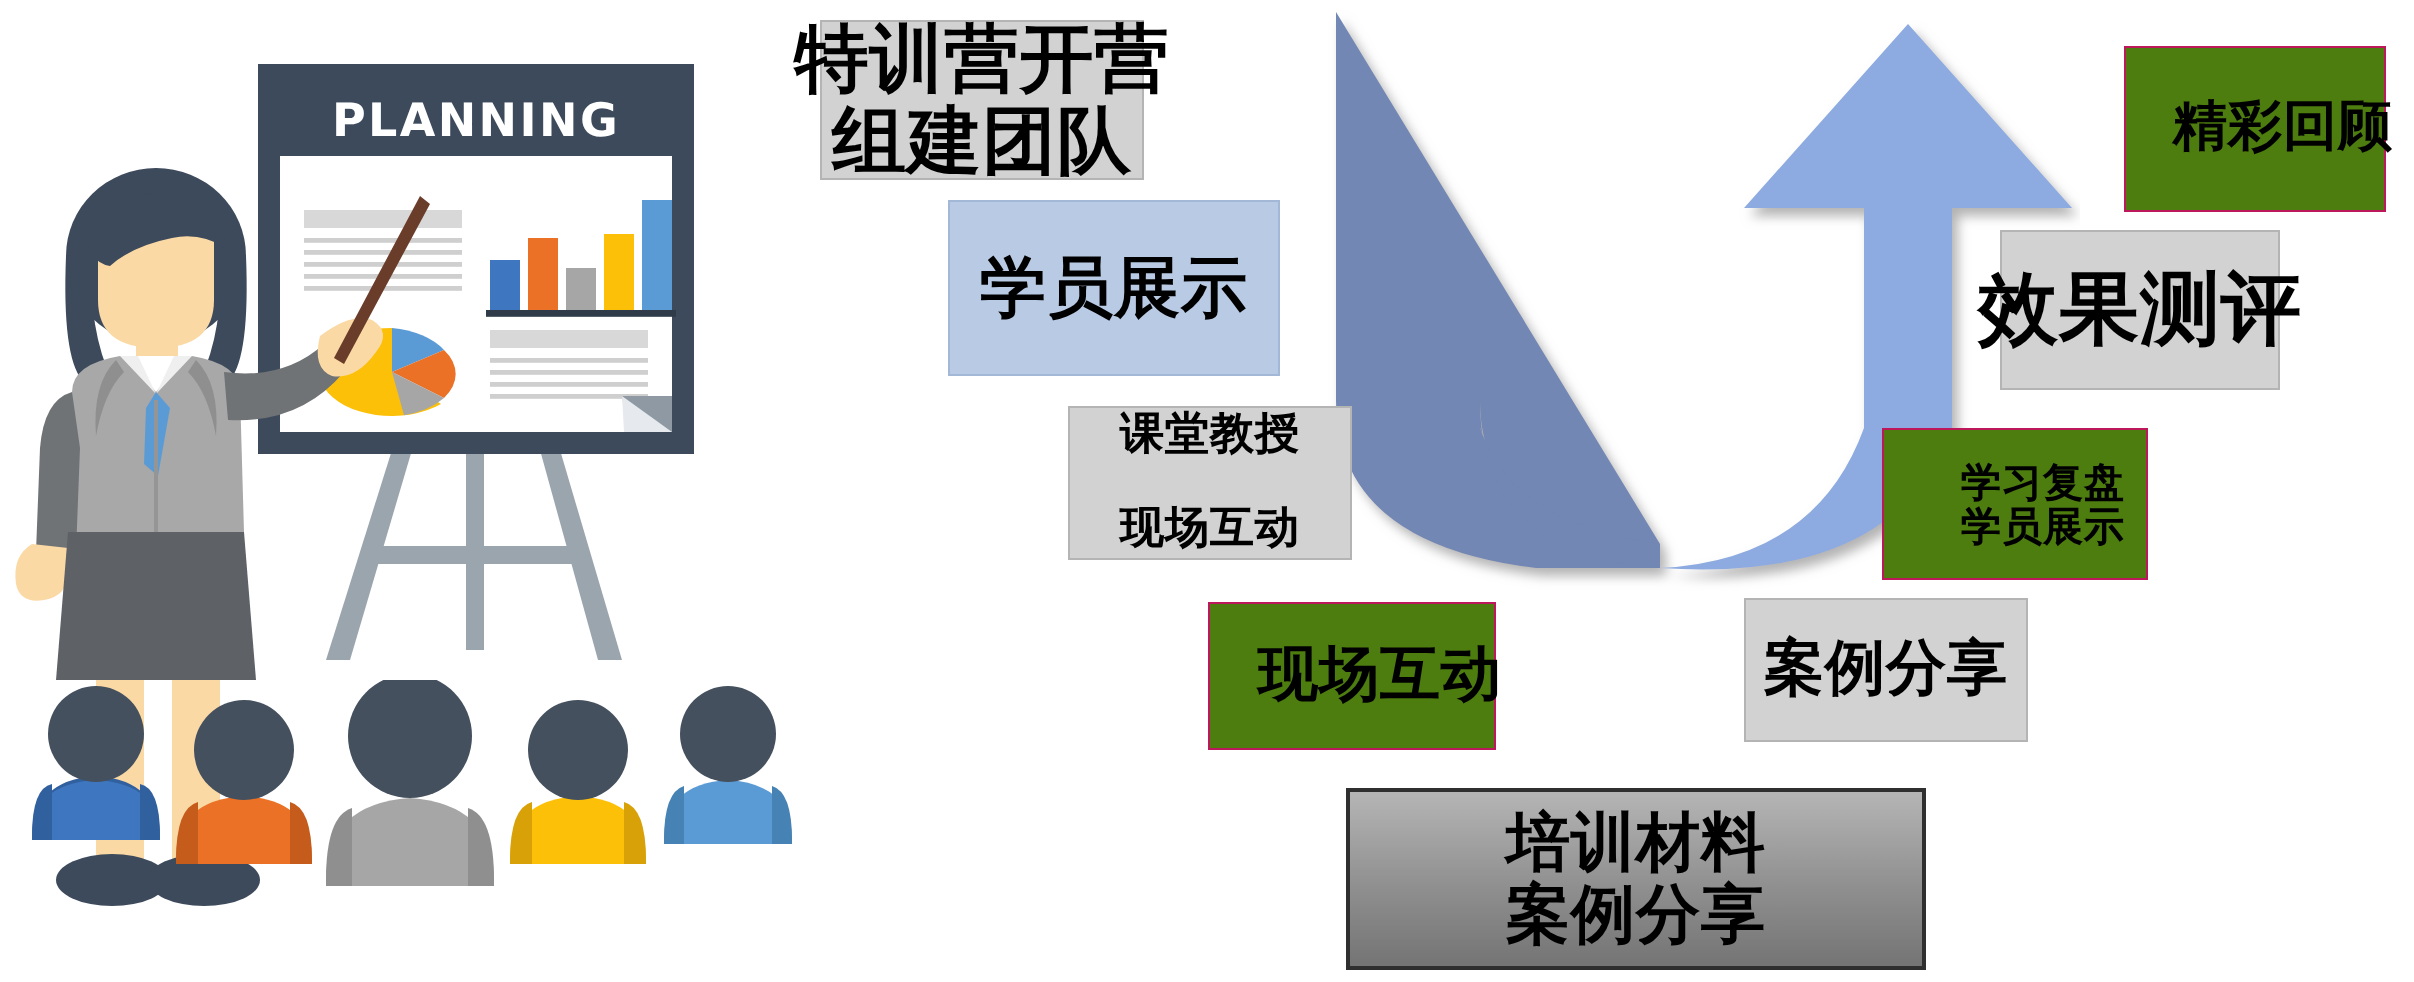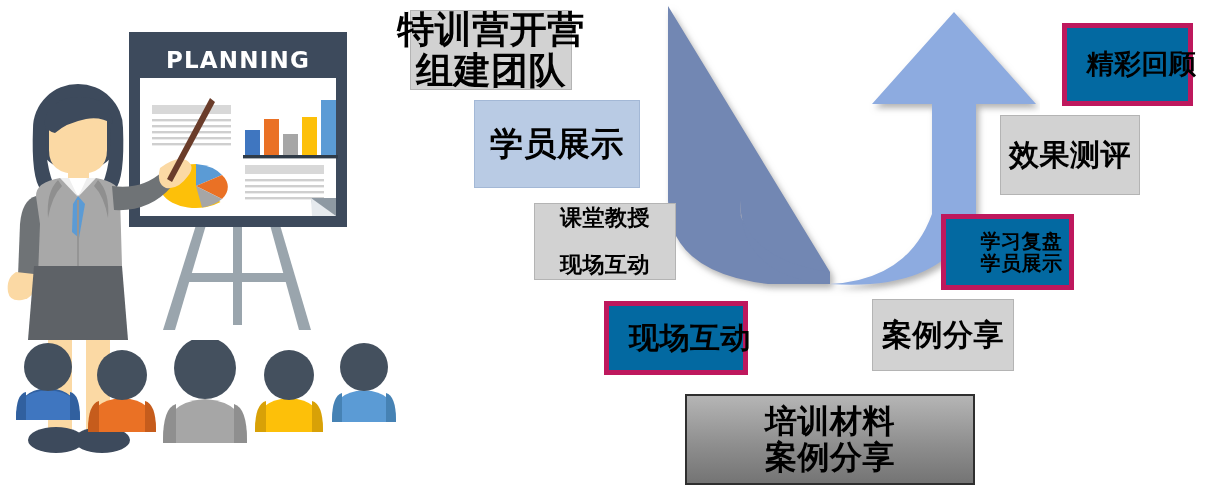--- a/index.html
+++ b/index.html
@@ -26,21 +26,21 @@
     font-weight:bold;
     color:#000000;
     line-height:1.12;
     letter-spacing:0.5px;
     white-space:nowrap;
     text-align:center;
   }
   .pbox .ln{display:block;}
   .gray{background:#d2d2d2;border:1px solid #b4b4b4;}
   .blue{background:#b9cbe4;border:1px solid #a3b8d6;}
-  .blue-strong{background:#0369a1;border:5px solid #be185d;padding-left:28px;}
+  .blue-strong{background:#4d7c0f;border:1px solid #be185d;padding-left:28px;}
   .bottom-box{
     background:linear-gradient(180deg,#b5b5b5 0%,#8f8f8f 55%,#747474 100%);
     border:2px solid #2f2f2f;
   }
 
   
   .arrow-wrap{position:absolute;left:640px;top:0;width:400px;height:300px;}
 </style>
 </head>
 <body>
@@ -236,26 +236,26 @@
 
   <div class="pbox gray" style="left:872px;top:299px;width:142px;height:72px;font-size:30px;">
     <span class="ln">案例分享</span>
   </div>
 
   <div class="pbox blue-strong" style="left:941px;top:214px;width:133px;height:76px;font-size:20px;">
     <span class="ln">学习复盘</span>
     <span class="ln">学员展示</span>
   </div>
 
-  <div class="pbox gray" style="left:1000px;top:115px;width:140px;height:80px;font-size:30px;">
+  <div class="pbox gray" style="left:1000px;top:115px;width:140px;height:80px;font-size:40px;">
     <span class="ln">效果测评</span>
   </div>
 
   <div class="pbox blue-strong" style="left:1062px;top:23px;width:131px;height:83px;font-size:27px;">
     <span class="ln">精彩回顾</span>
   </div>
 
-  <div class="pbox bottom-box" style="left:673px;top:394px;width:290px;height:91px;font-size:32px;margin-left:12px;">
+  <div class="pbox bottom-box" style="left:673px;top:394px;width:290px;height:91px;font-size:32px;">
     <span class="ln">培训材料</span>
     <span class="ln">案例分享</span>
   </div>
 
 </div>
 
 </body></html>

